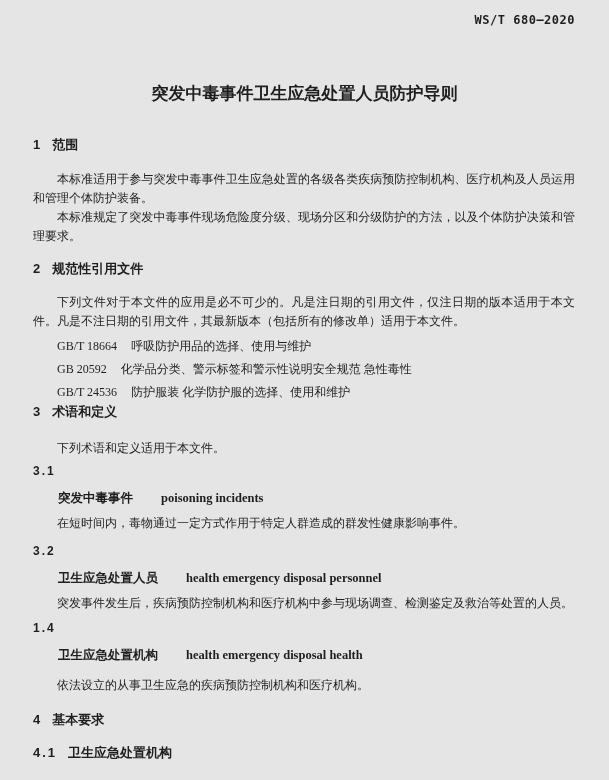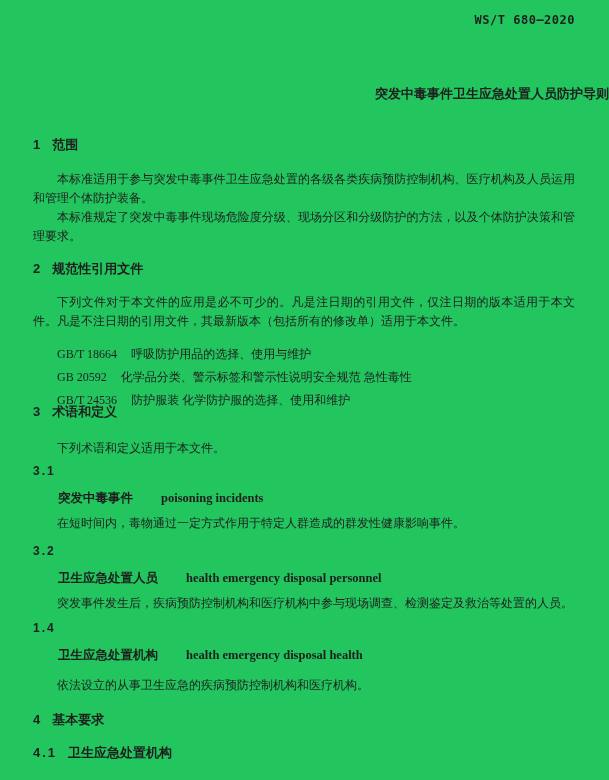--- a/index.html
+++ b/index.html
@@ -6,56 +6,56 @@
   html, body { background: #ffffff; }
   body {
     width: 609px; height: 780px;
     font-family: "Liberation Serif", "DejaVu Serif", serif;
     color: #1e1e1e;
     position: relative;
     overflow: hidden;
   }
   .page {
     position: absolute; inset: 0;
-    background: #22c55e;
+    background: #e5e5e5;
   }
   .blk { position: absolute; left: 33px; right: 34px; }
 
   
   .doc-code {
     position: absolute; top: 13px; right: 34px;
     font-family: "DejaVu Sans Mono", monospace;
     font-weight: bold; font-size: 12px; line-height: 15px;
     letter-spacing: 0.5px;
   }
 
   
   .doc-title {
     position: absolute; top: 82px; left: 0; width: 100%;
-    text-align: right;
+    text-align: center;
     font-family: "Liberation Sans", "DejaVu Sans", sans-serif;
-    font-weight: bold; font-size: 13px; line-height: 23px;
+    font-weight: bold; font-size: 17px; line-height: 23px;
   }
 
   
   .h {
     font-family: "Liberation Sans", "DejaVu Sans", sans-serif;
     font-weight: bold; font-size: 13px; line-height: 16px;
   }
   .h .h-num { margin-right: 11px; letter-spacing: 1px; }
 
   
   .para {
     font-family: "Liberation Serif", "DejaVu Serif", serif;
     font-size: 12px; line-height: 19px;
     text-align: justify; text-indent: 2em;
   }
 
   
-  .ref-list { margin-top: 12px; }
+  .ref-list { margin-top: 4px; }
   .ref {
     font-family: "Liberation Serif", "DejaVu Serif", serif;
     font-size: 12px; line-height: 23px;
     text-indent: 2em; white-space: nowrap;
   }
   .ref .ref-name { margin-left: 14px; }
 
   
   .clause-num {
     font-family: "Liberation Sans", "DejaVu Sans", sans-serif;

